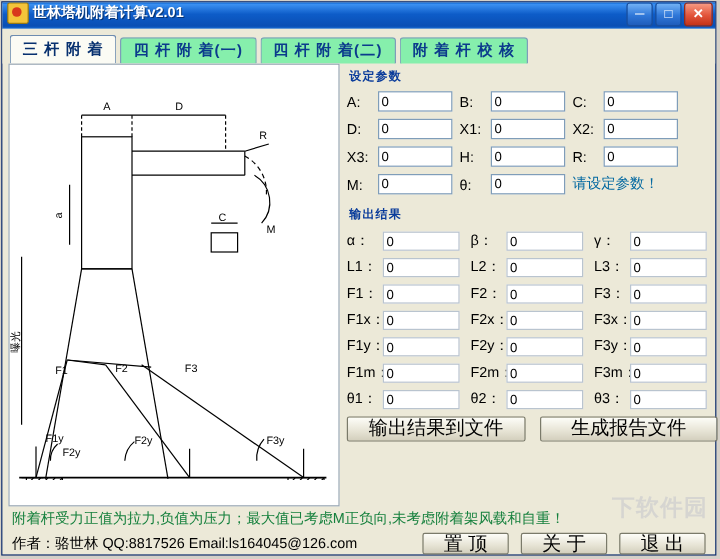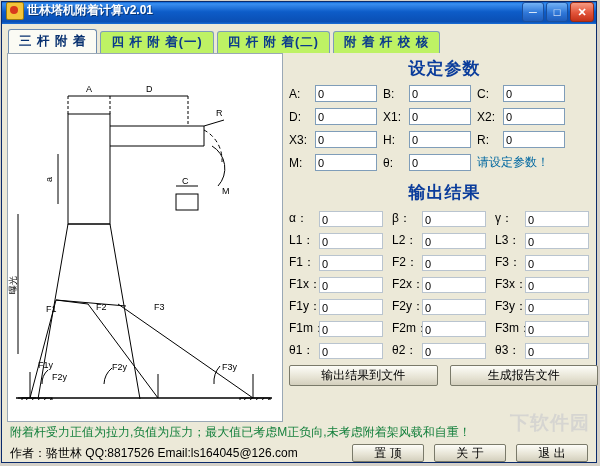--- a/index.html
+++ b/index.html
@@ -53,21 +53,21 @@
   .tabstrip{
     height:26px;display:flex;align-items:flex-end;
     padding:3px 4px 0 6px;gap:3px;
     background:#ece9d8;
   }
   .tab{
     height:21px;padding:0 10px;
     display:flex;align-items:center;
     border:1px solid #7f9db9;border-bottom:none;
     border-radius:3px 3px 0 0;
-    background:#bef264;
+    background:#86efac;
     color:#0b3b8c;font-size:12.5px;font-weight:bold;
     letter-spacing:1px;
     white-space:nowrap;
   }
   .tab.active{
     background:#fbfbf4;
     border-color:#6d8cb0;
     height:23px;
     color:#07306f;
   }
@@ -81,23 +81,22 @@
     width:274px;flex:0 0 274px;
     background:#ffffff;
     border:1px solid #9aa8b5;
     position:relative;
     overflow:hidden;
   }
   .right-pane{
     flex:1 1 auto;position:relative;
   }
   .grp-label{
-    color:#0a3c9b;font-weight:bold;font-size:17px;
+    color:#0a3c9b;font-weight:bold;font-size:10px;
     letter-spacing:1px;
-    text-align:center;
   }
   .field-row{display:flex;align-items:center;margin-bottom:6px;}
   .fld{display:flex;align-items:center;margin-right:6px;}
   .fld .lbl{
     width:26px;text-align:left;color:#000;font-size:12px;
   }
   input.box{
     width:62px;height:17px;
     border:1px solid #7f9db9;
     background:#fff;
@@ -115,21 +114,21 @@
   .out-cell .lbl{width:30px;font-size:12px;color:#000;}
   .out-cell .val{
     width:64px;height:16px;line-height:16px;
     border:1px solid #b9c4cf;background:#fff;
     font-size:11px;padding:0 2px;box-sizing:border-box;
     color:#000;
   }
   .btn{
     border:1px solid #7a7a6a;
     background:linear-gradient(to bottom,#fdfdf8,#e6e3d4 60%,#d3cfbd);
-    font-size:12px;color:#000;
+    font-size:16px;color:#000;
     display:flex;align-items:center;justify-content:center;
     box-sizing:border-box;
     border-radius:2px;
     white-space:nowrap;
   }
   .out-buttons{display:flex;gap:12px;margin-top:6px;}
   .out-buttons .btn{height:21px;flex:1 1 0;}
   
   .footer{
     padding:2px 8px 0 8px;

